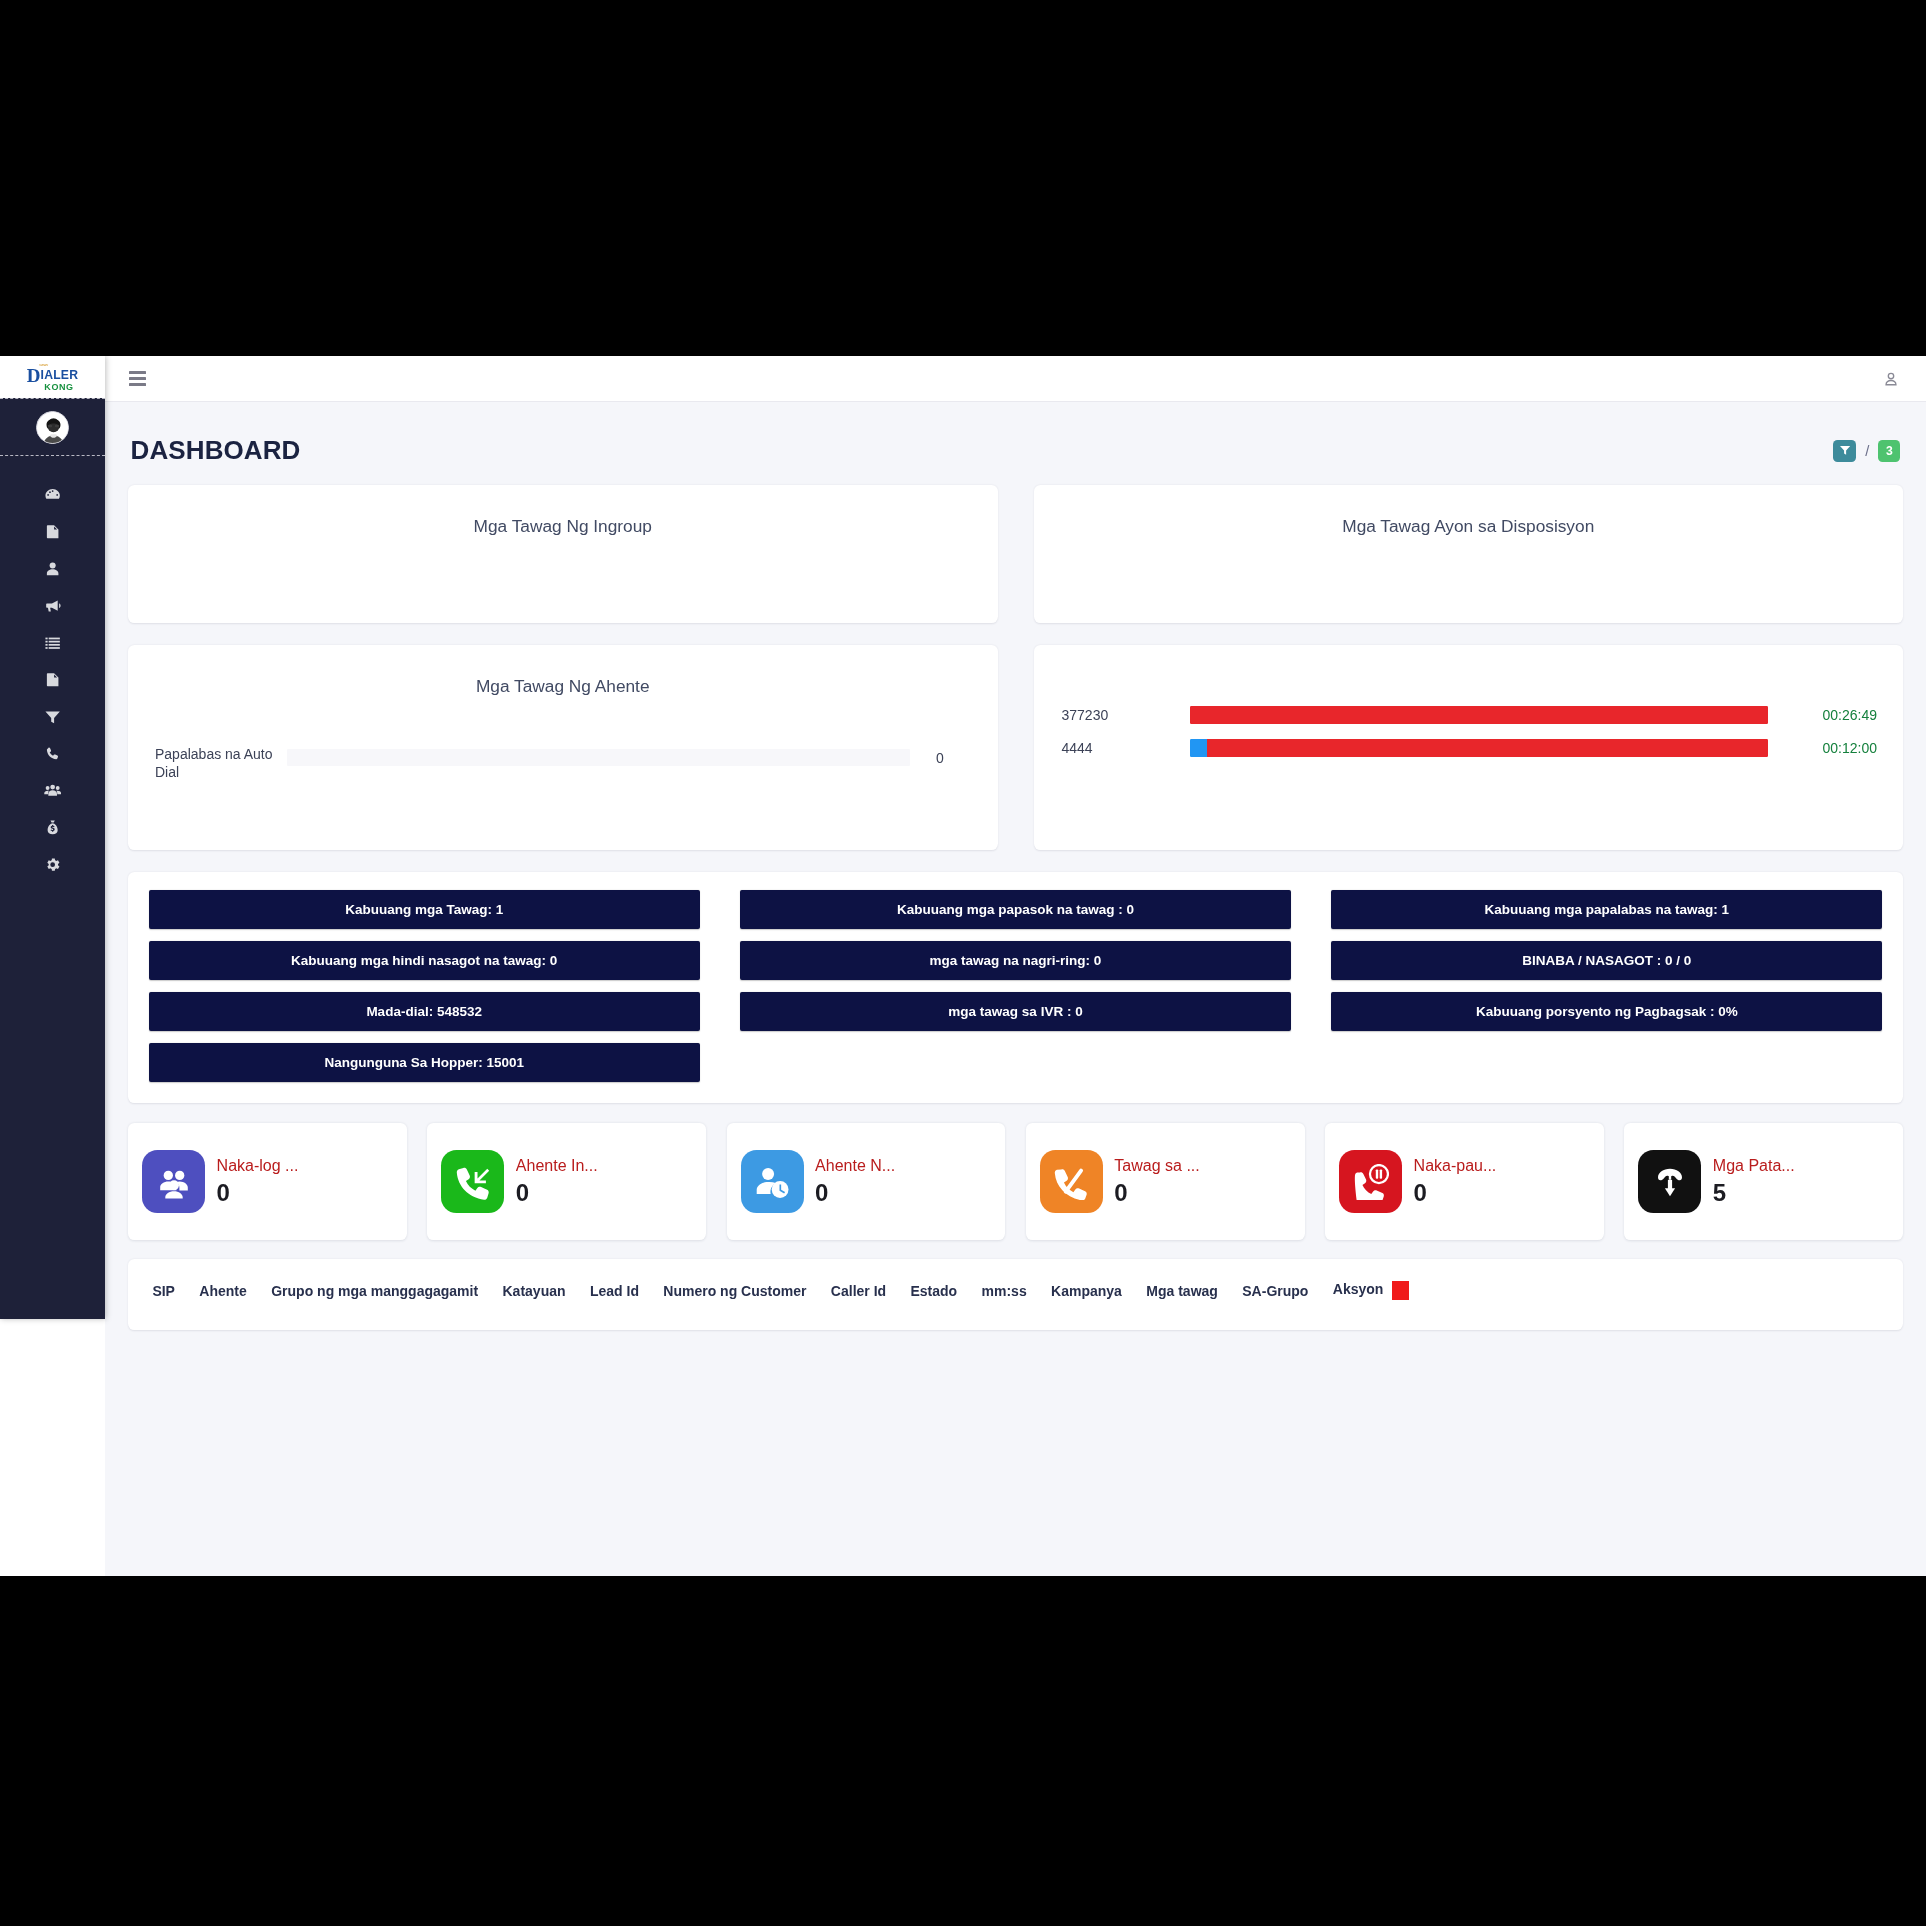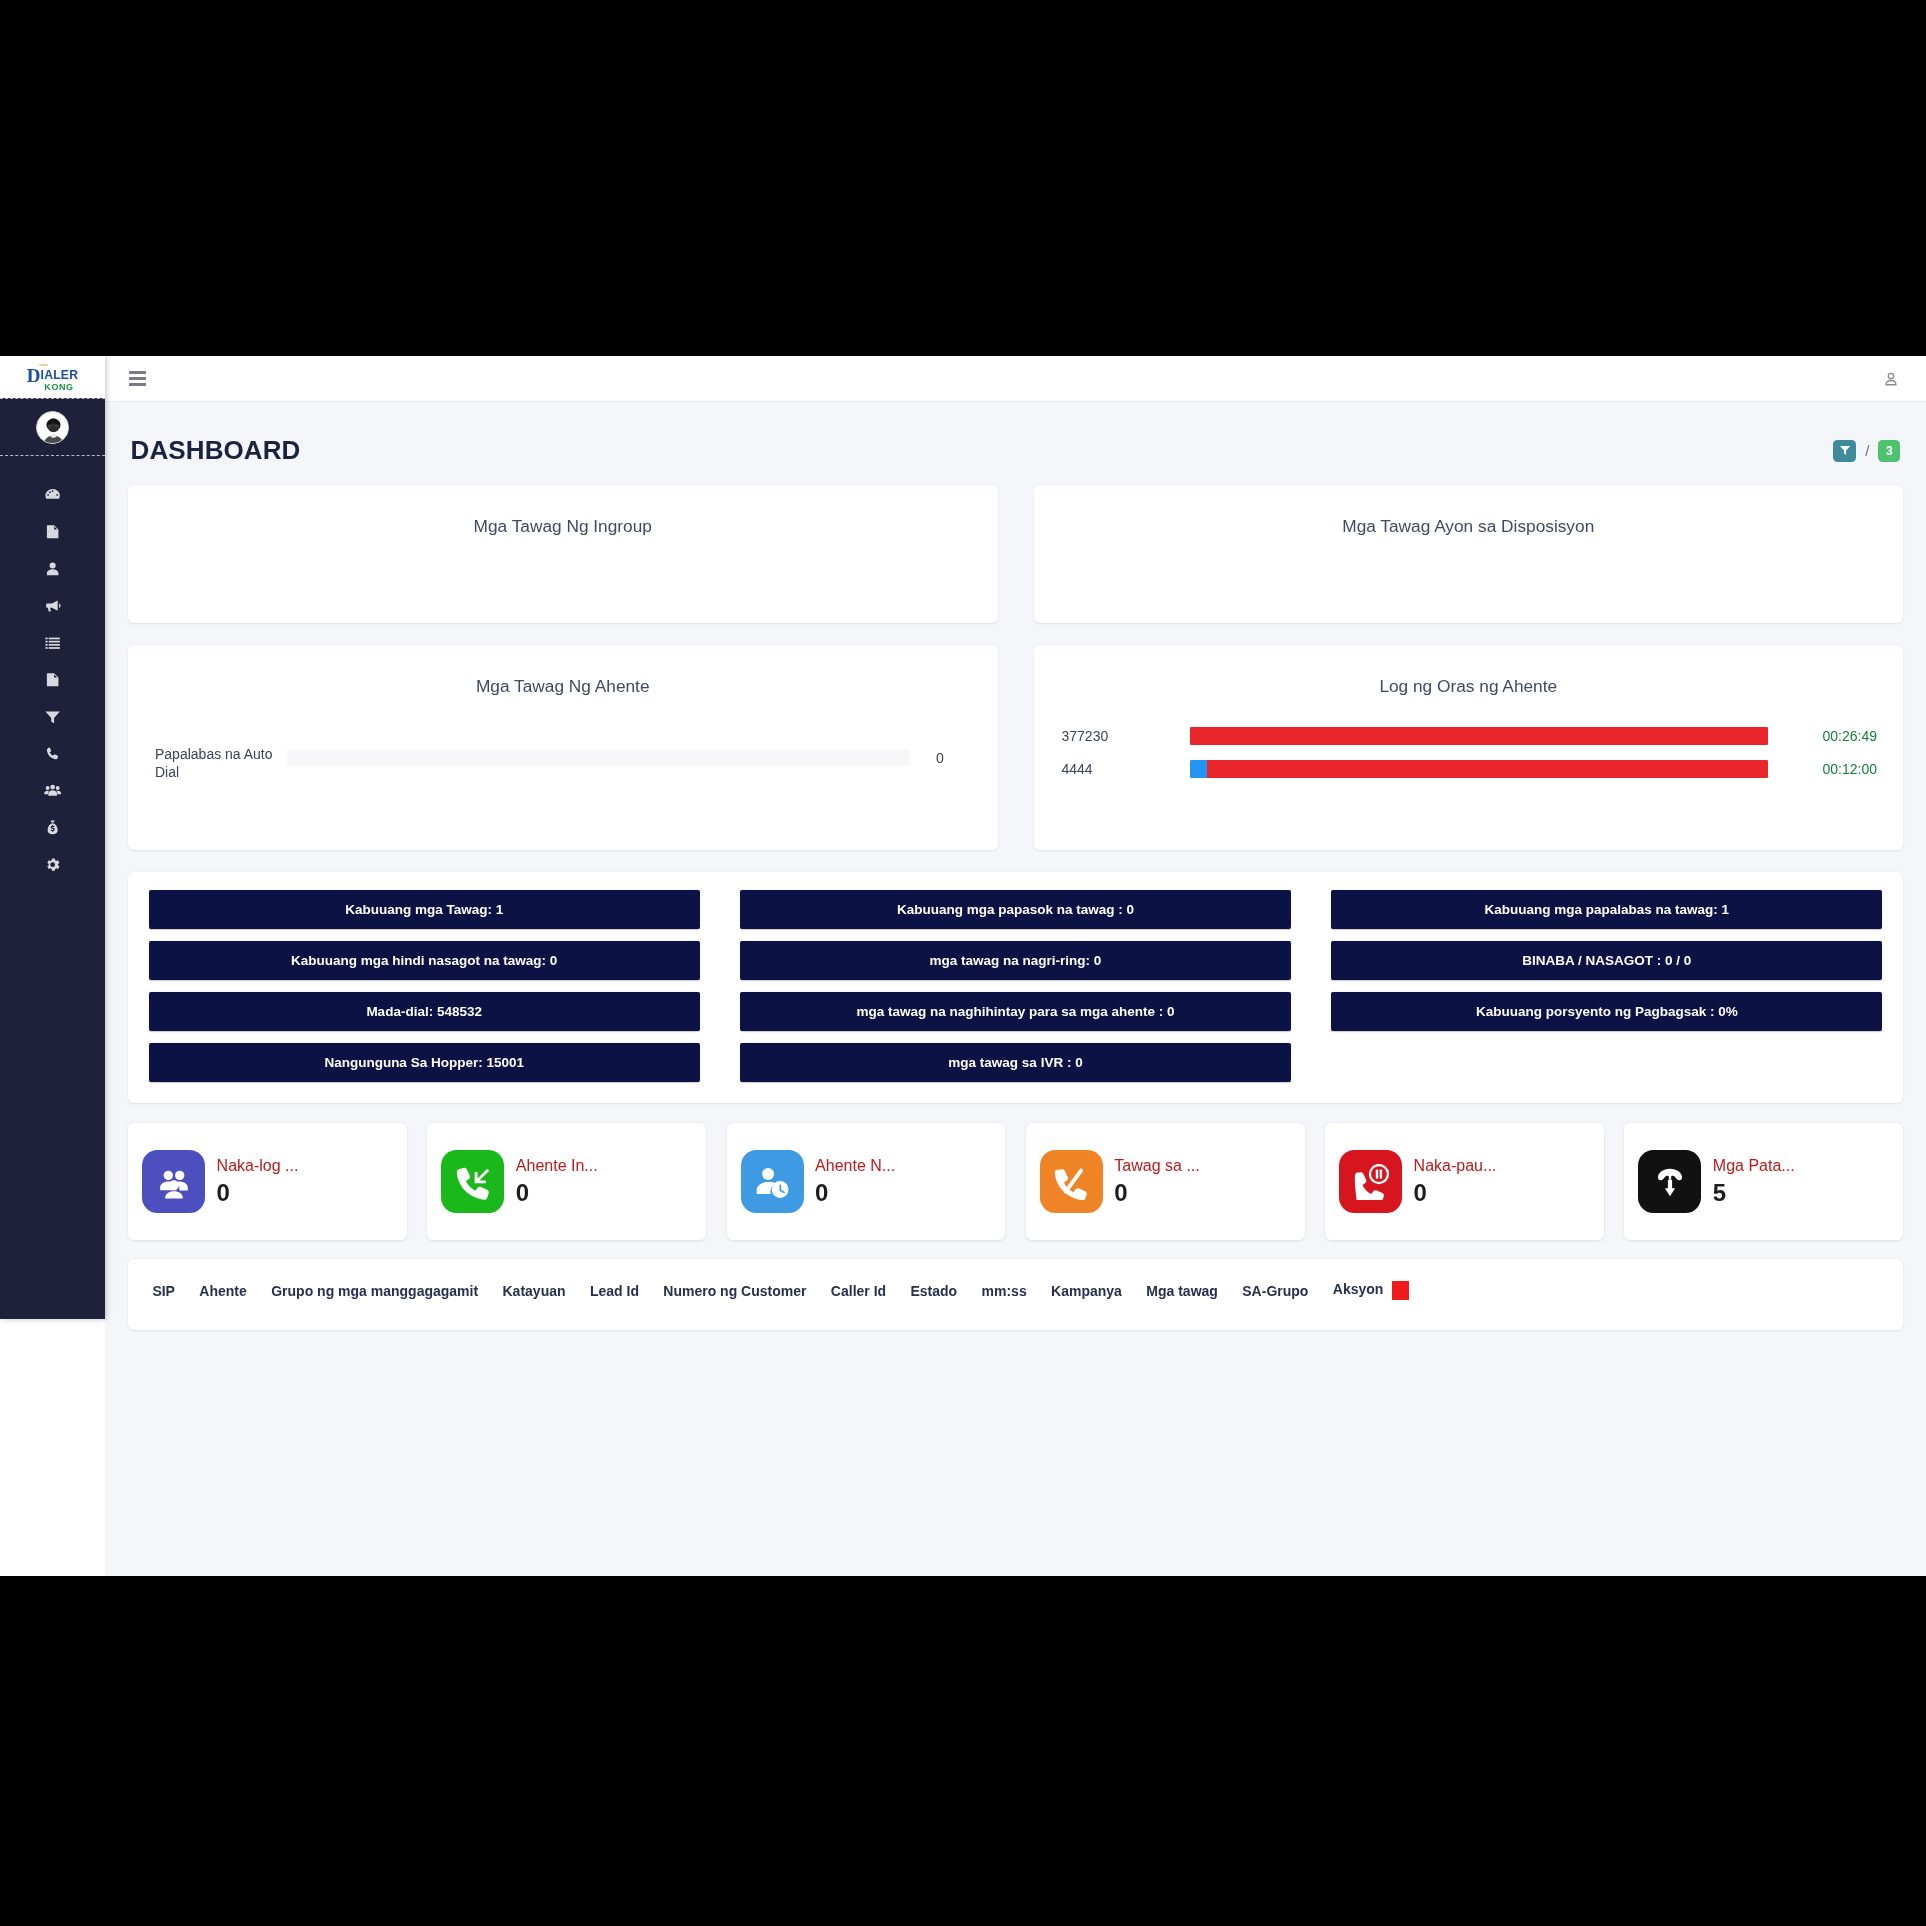--- a/index.html
+++ b/index.html
@@ -411,21 +411,20 @@
               <div class="agent-row">
                 <div class="agent-label">Papalabas na Auto Dial</div>
                 <div class="agent-track"></div>
                 <div class="agent-value">0</div>
               </div>
             </div>
           </div>
         </div>
         <div class="col">
           <div class="card chart-card tall">
-            <div class="chart-title">Log ng Oras ng Ahente</div>
             <div class="timelog-rows">
 
               <div class="tl-row">
                 <div class="tl-name">377230</div>
                 <div class="tl-barwrap">
                   <div class="tl-seg-blue" style="width:0%"></div>
                   <div class="tl-seg-red" style="width:100%"></div>
                 </div>
                 <div class="tl-time">00:26:49</div>
               </div>
@@ -450,21 +449,20 @@
           <div class="stat-col">
             <div class="stat-box">Kabuuang mga Tawag: 1</div>
             <div class="stat-box">Kabuuang mga hindi nasagot na tawag: 0</div>
             <div class="stat-box">Mada-dial: 548532</div>
             <div class="stat-box">Nangunguna Sa Hopper: 15001</div>
           </div>
 
           <div class="stat-col">
             <div class="stat-box">Kabuuang mga papasok na tawag : 0</div>
             <div class="stat-box">mga tawag na nagri-ring: 0</div>
-            <div class="stat-box">mga tawag na naghihintay para sa mga ahente : 0</div>
             <div class="stat-box">mga tawag sa IVR : 0</div>
           </div>
 
           <div class="stat-col">
             <div class="stat-box">Kabuuang mga papalabas na tawag: 1</div>
             <div class="stat-box">BINABA / NASAGOT : 0 / 0</div>
             <div class="stat-box">Kabuuang porsyento ng Pagbagsak : 0%</div>
             <div class="stat-box ghost">&nbsp;</div>
           </div>
 

